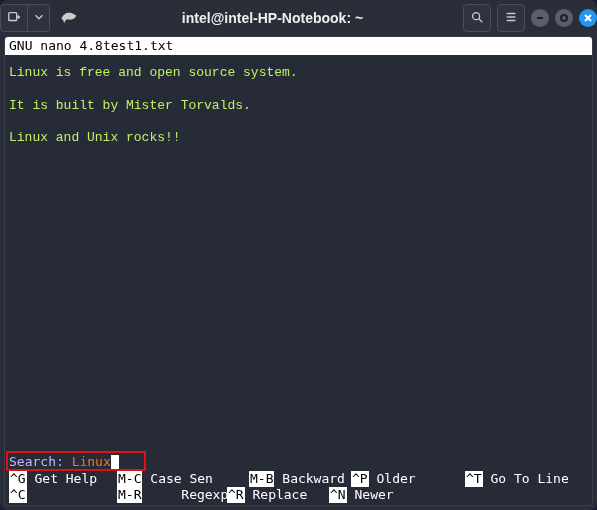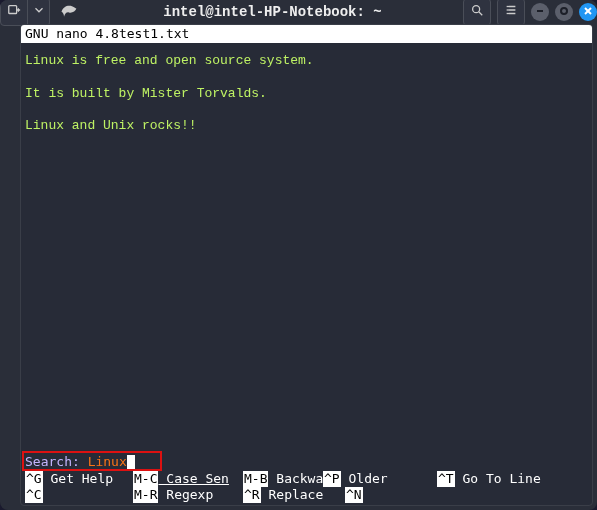--- a/index.html
+++ b/index.html
@@ -2,38 +2,38 @@
 <html><head>
 <meta charset="utf-8">
 <style>
   * { box-sizing: border-box; margin: 0; padding: 0; }
   html, body { width: 597px; height: 510px; overflow: hidden; font-family: "DejaVu Sans Mono", "Liberation Mono", monospace; font-size: 13px; }
   body { background: #1a1a2e; }
 
   .window { width: 597px; height: 510px; background: #2a2e39; border-radius: 8px; overflow: hidden; display: flex; flex-direction: column; }
 
   
-  .titlebar { height: 24px; background: #2a2e39; display: flex; align-items: center; padding: 0 0; gap: 6px; color: #ddd; font-family: Liberation Mono, monospace; font-size: 14px; }
+  .titlebar { height: 36px; background: #2a2e39; display: flex; align-items: center; padding: 0 0; gap: 6px; color: #ddd; font-family: Liberation Sans, sans-serif; font-size: 14px; }
   .tb-left, .tb-right { display: flex; align-items: center; gap: 6px; }
   .tb-title { flex: 1; text-align: center; font-weight: bold; color: #eee; }
   .tb-btn { width: 28px; height: 28px; border: 1px solid #4a4e58; border-radius: 4px; display: flex; align-items: center; justify-content: center; color: #ccc; background: #2f3340; cursor: pointer; }
   .tb-btn.small { width: 22px; height: 28px; border-left: none; border-radius: 0 4px 4px 0; }
   .tb-btn.left-half { border-radius: 4px 0 0 4px; }
   .tb-btn svg { width: 14px; height: 14px; stroke: #ccc; fill: none; stroke-width: 1.5; }
   .logo { width: 26px; height: 26px; display: flex; align-items: center; justify-content: center; }
   .logo svg { width: 20px; height: 20px; }
   .wc { width: 18px; height: 18px; border-radius: 50%; display: flex; align-items: center; justify-content: center; cursor: pointer; }
   .wc.min { background: #5b5f6b; }
   .wc.max { background: #5b5f6b; }
   .wc.close { background: #2196f3; }
   .wc svg { width: 10px; height: 10px; stroke: #1c1f28; stroke-width: 2; fill: none; }
   .wc.close svg { stroke: #fff; }
 
   
-  .term { flex: 1; background: #272b37; color: #fff; border: 1px solid #3a3e48; border-radius: 4px; margin: 0 4px 4px 20px; display: flex; flex-direction: column; line-height: 1.25; overflow: hidden; position: relative; }
+  .term { flex: 1; background: #272b37; color: #fff; border: 1px solid #3a3e48; border-radius: 4px; margin: 0 4px 4px 4px; display: flex; flex-direction: column; line-height: 1.25; overflow: hidden; position: relative; }
   .nano-titlebar { background: #fff; color: #000; display: flex; padding: 1px 4px; }
   .nano-titlebar .nano-version { flex: 0 0 auto; }
   .nano-titlebar .nano-file { flex: 1; text-align: left; padding-right: 80px; }
   .content { flex: 1; padding: 10px 4px; white-space: pre; color: #bef264; font-family: Liberation Mono, monospace; }
 
   .search-row { position: relative; padding: 0 4px; }
   .search-row .search-label { color: #c4b5fd; }
   .search-row .search-value { color: #f97316; }
   .cursor-block { display: inline-block; width: 8px; height: 14px; background: #fff; vertical-align: text-bottom; }
   .red-box { position: absolute; left: 1px; top: -3px; width: 140px; height: 20px; border: 2px solid #d11; pointer-events: none; }
@@ -132,49 +132,50 @@
       <span class="search-label">Search: </span><span class="search-value">Linux</span><span class="cursor-block"></span>
       <span class="red-box"></span>
     </div>
 
     <div class="help">
       <div class="help-row" id="help-row-0">
           <span class="help-cell" style="width: 108px;">
             <span class="key">^G</span>
             <span class="desc"> Get Help </span>
           </span>
-          <span class="help-cell" style="width: 110px; text-decoration: underline;">
+          <span class="help-cell" style="width: 132px;">
             <span class="key">M-C</span>
             <span class="desc"> Case Sen</span>
           </span>
-          <span class="help-cell" style="width: 80px; text-align: center;">
+          <span class="help-cell" style="width: 102px; text-align: center;">
             <span class="key">M-B</span>
             <span class="desc"> Backward</span>
           </span>
           <span class="help-cell" style="width: 114px;">
             <span class="key">^P</span>
             <span class="desc"> Older    </span>
           </span>
           <span class="help-cell">
             <span class="key">^T</span>
             <span class="desc"> Go To Line</span>
           </span>
         </div>
       <div class="help-row" id="help-row-1">
           <span class="help-cell" style="width: 108px;">
             <span class="key">^C</span>
           </span>
-          <span class="help-cell" style="width: 110px;">
+          <span class="help-cell" style="width: 110px; gap: 31px;">
             <span class="key">M-R</span>
             <span class="desc"> Regexp  </span>
           </span>
           <span class="help-cell" style="width: 102px;">
             <span class="key">^R</span>
             <span class="desc"> Replace </span>
           </span>
           <span class="help-cell" style="width: 114px;">
             <span class="key">^N</span>
+            <span class="desc"> Newer    </span>
           </span>
         </div>
     </div>
 
   </div>
 </div>
 
 </body></html>

